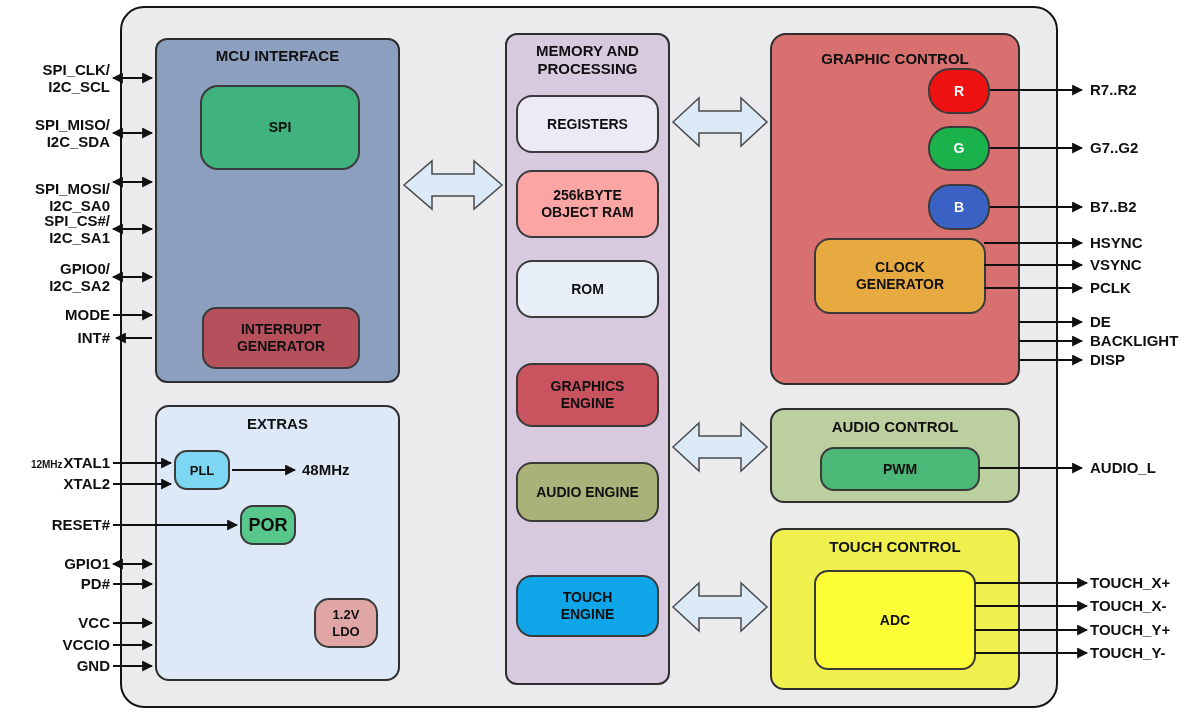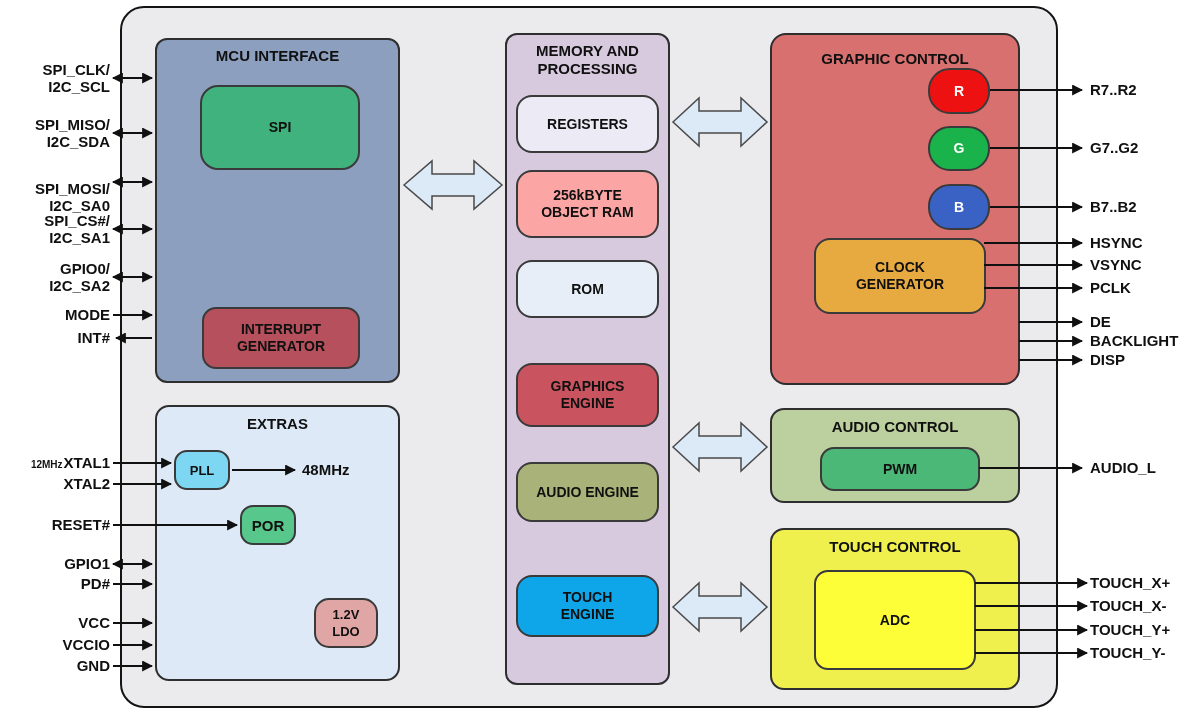--- a/index.html
+++ b/index.html
@@ -21,21 +21,21 @@
   .pfx { font-size:10px; font-weight:bold; margin-right:1px; }
   .freq-out { position:absolute; font-weight:bold; font-size:15px; color:#101010; }
   svg.overlay { position:absolute; left:0; top:0; z-index:5; pointer-events:none; }
   
   .mcu   { background:#8d9fbe; border-radius:12px; }
   .spi   { background:#3fb27e; border-radius:18px; }
   .i2c   { background:#ccd153; border-radius:18px; }
   .intg  { background:#b5505c; border-radius:14px; }
   .extras{ background:#dde9f6; border-radius:14px; }
   .pll   { background:#7ed7f2; border-radius:13px; font-size:13px; }
-  .por   { background:#58c78c; border-radius:13px; font-size:15px; }
+  .por   { background:#58c78c; border-radius:13px; font-size:18px; }
   .ldo   { background:#e0a6a6; border-radius:15px; font-size:13px; }
   .mem   { background:#d7c9de; border-radius:12px; }
   .regs  { background:#eceaf4; border-radius:16px; }
   .ram   { background:#fca5a5; border-radius:16px; }
   .rom   { background:#e7eef8; border-radius:16px; }
   .gfxe  { background:#c9545f; border-radius:16px; }
   .aude  { background:#a9b379; border-radius:16px; }
   .tche  { background:#0ea5e9; border-radius:16px; }
   .gctl  { background:#d87070; border-radius:16px; }
   .rdot  { background:#ee1111; border-radius:22px; color:#ffffff; }

